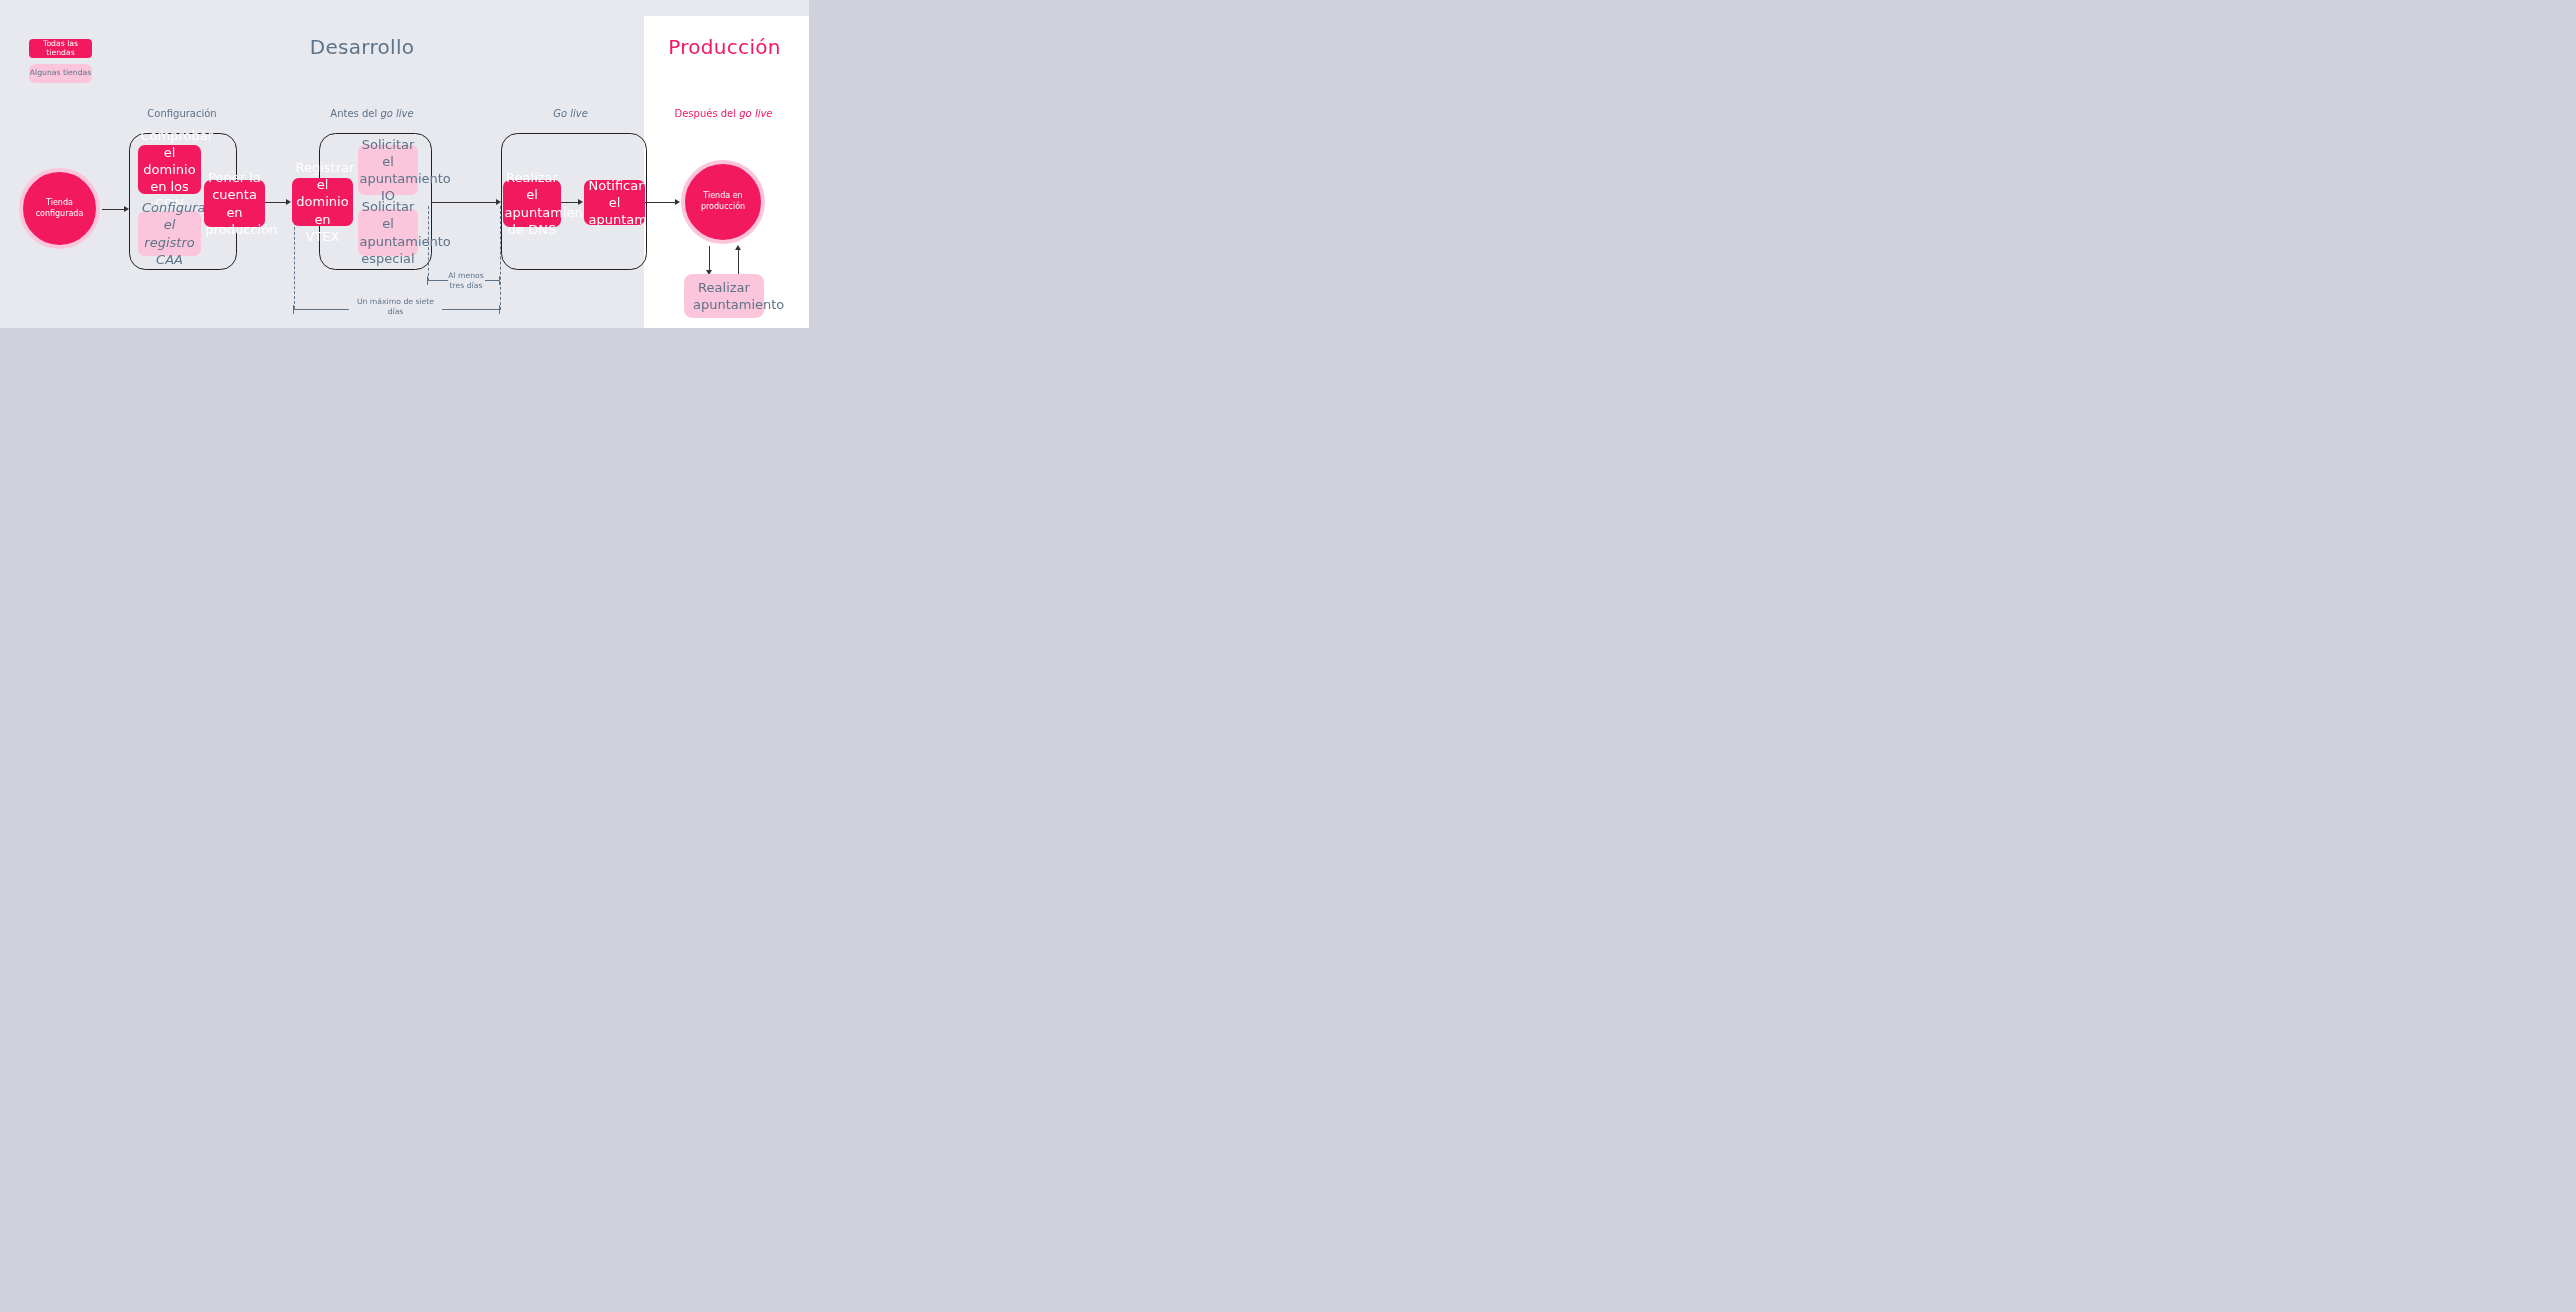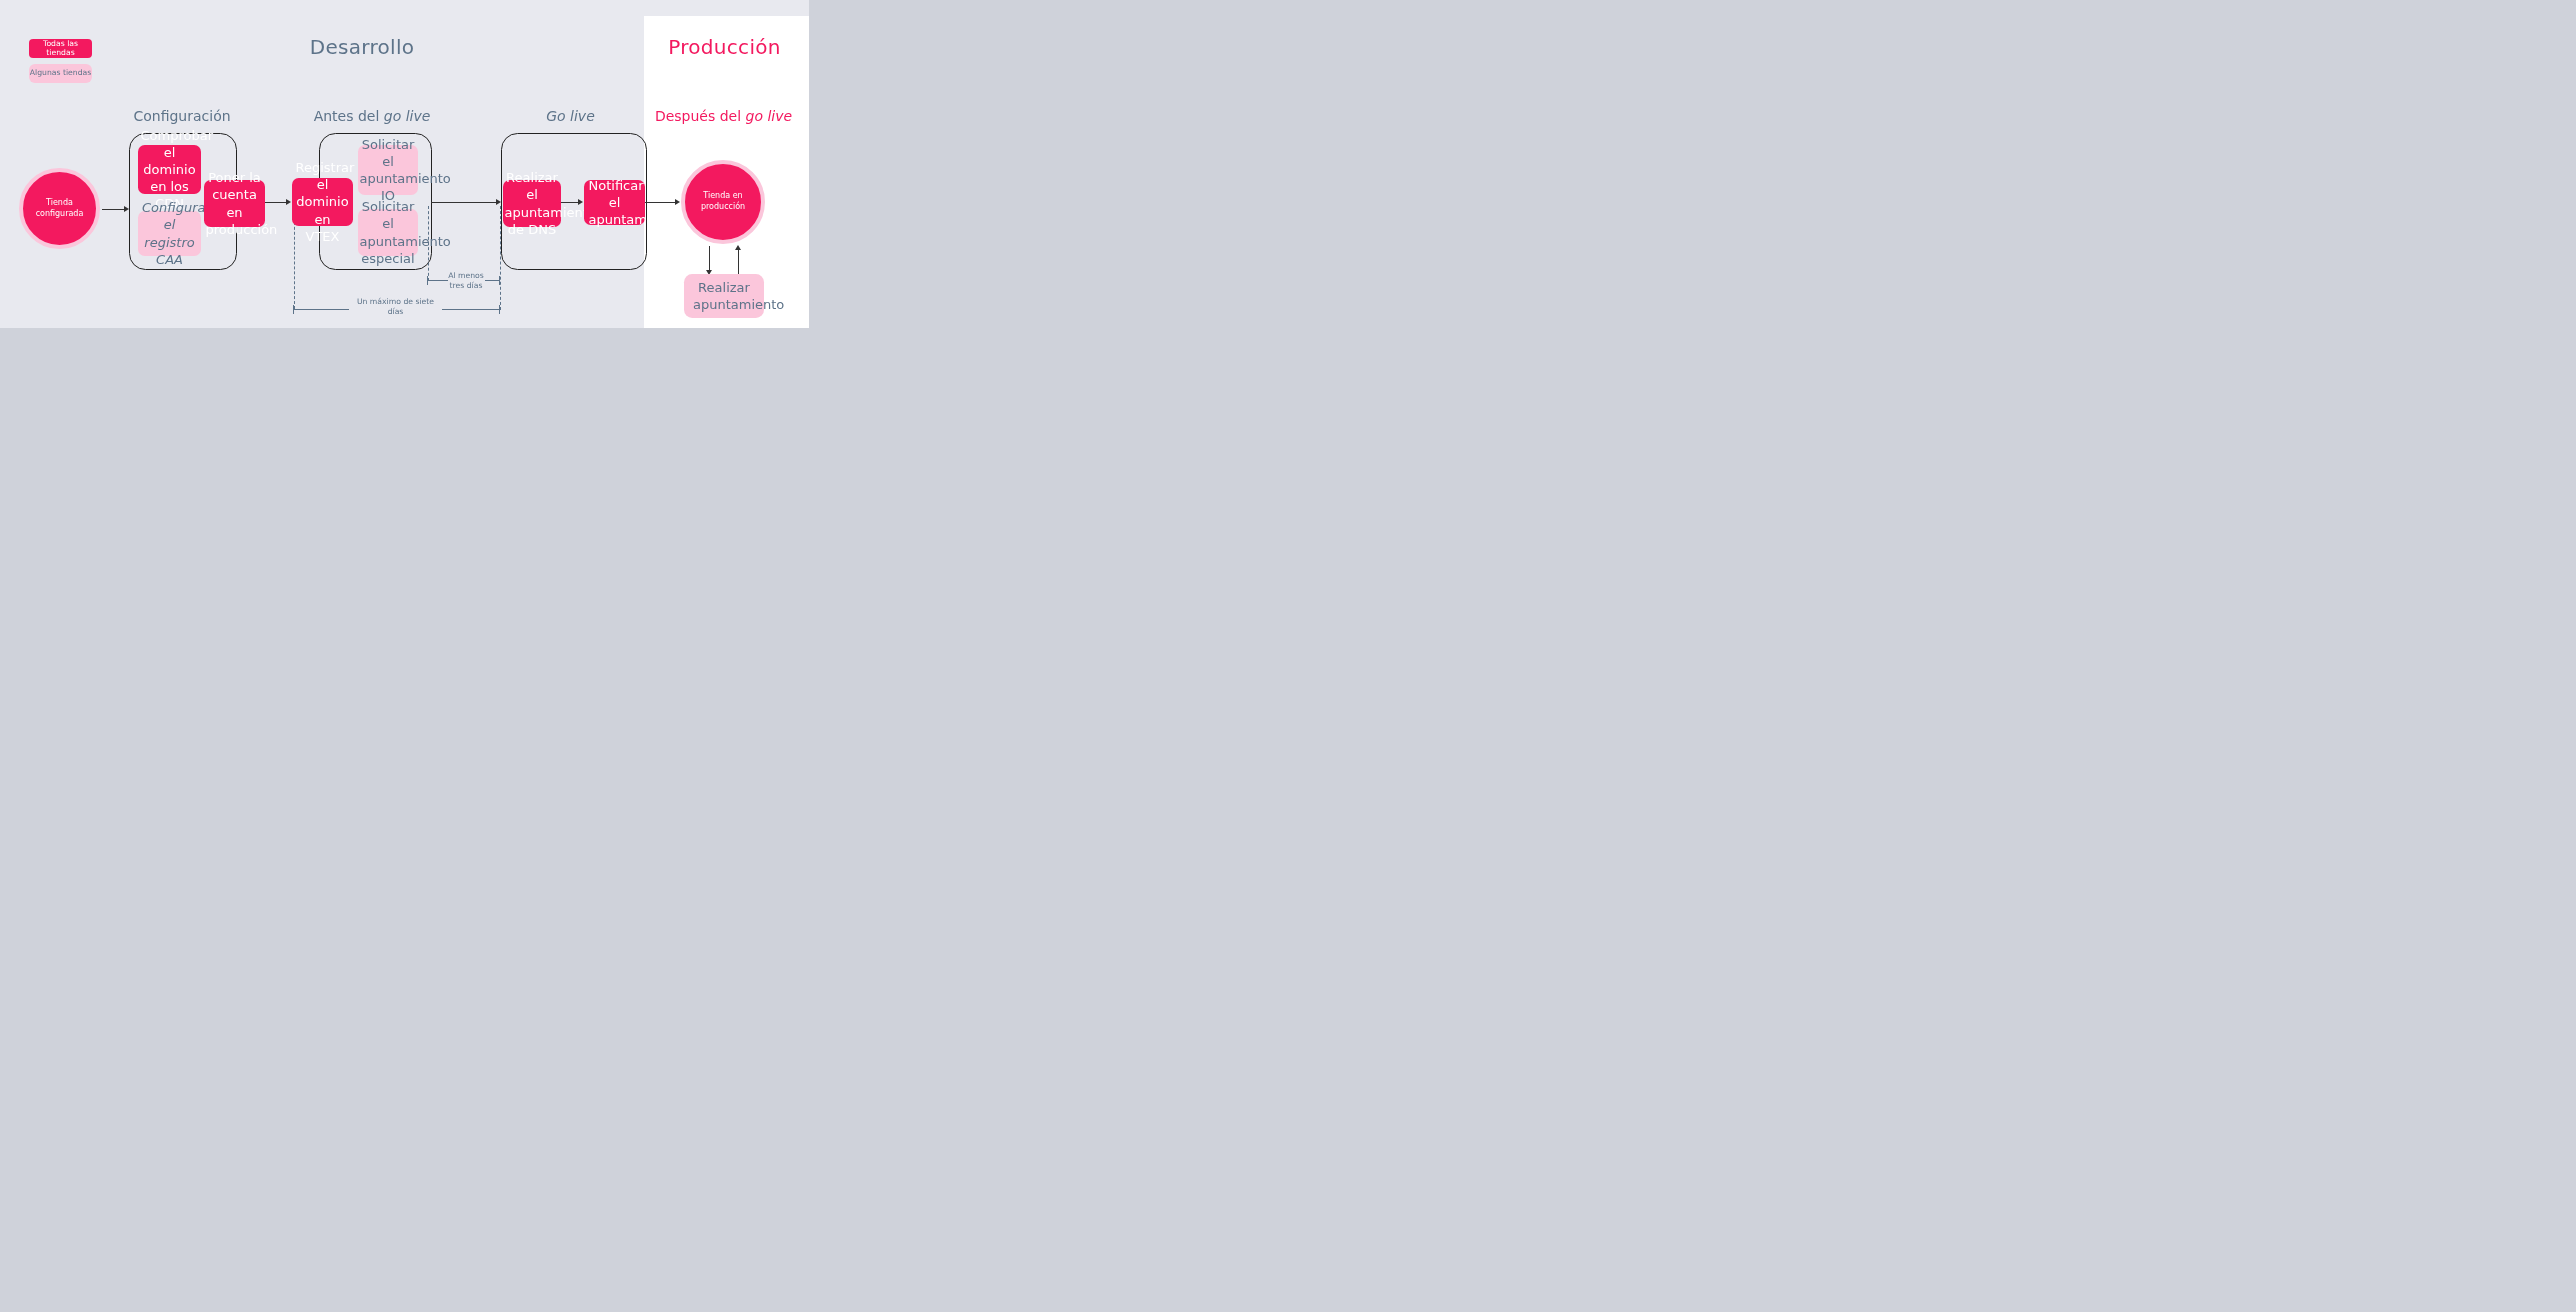--- a/index.html
+++ b/index.html
@@ -14,21 +14,21 @@
   .legend-pill{border-radius:4.1px;font-size:7.7px;line-height:1.15;}
   .pill-dark{background:#f3195f;color:#ffffff;}
   .pill-light{background:#fbc6db;color:#5d7389;}
 
   
   .big-title{font-size:20px;letter-spacing:0.3px;text-align:center;}
   .title-dev{color:#5d7389;}
   .title-prod{color:#f3195f;}
 
   
-  .phase-hdr{font-size:14px;color:#5d7389;text-align:center;white-space:nowrap;}
+  .phase-hdr{font-size:10px;color:#5d7389;text-align:center;white-space:nowrap;}
   .phase-hdr .it{font-style:italic;}
   .hdr-pink{color:#f3195f;}
   .italic{font-style:italic;}
 
   
   .frame{border:0.8px solid #222222;border-radius:16.5px;background:transparent;}
 
   
   .node{border-radius:6.7px;font-size:13px;line-height:1.32;z-index:3;}
   .node-dark{background:#f3195f;color:#ffffff;}

